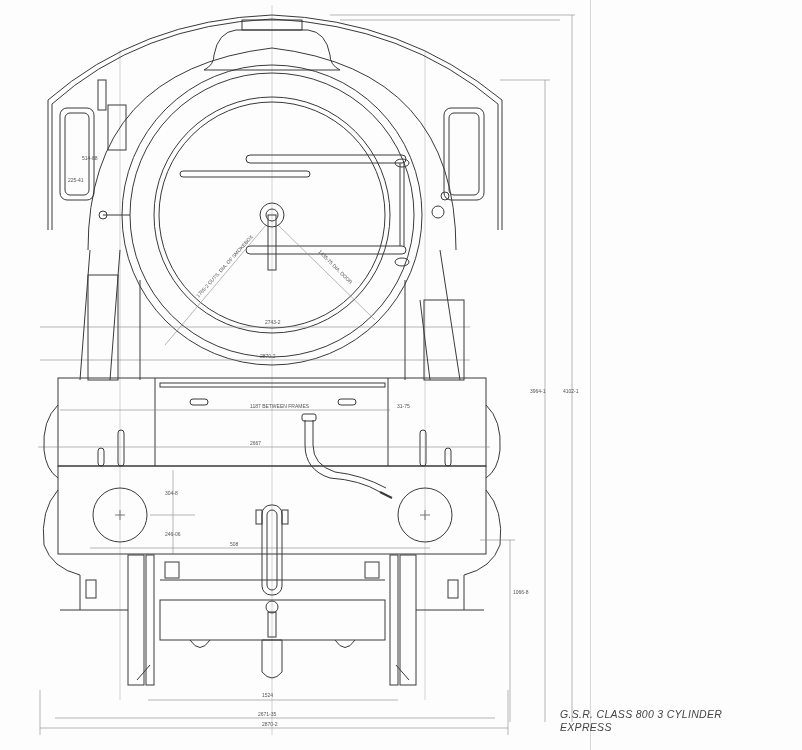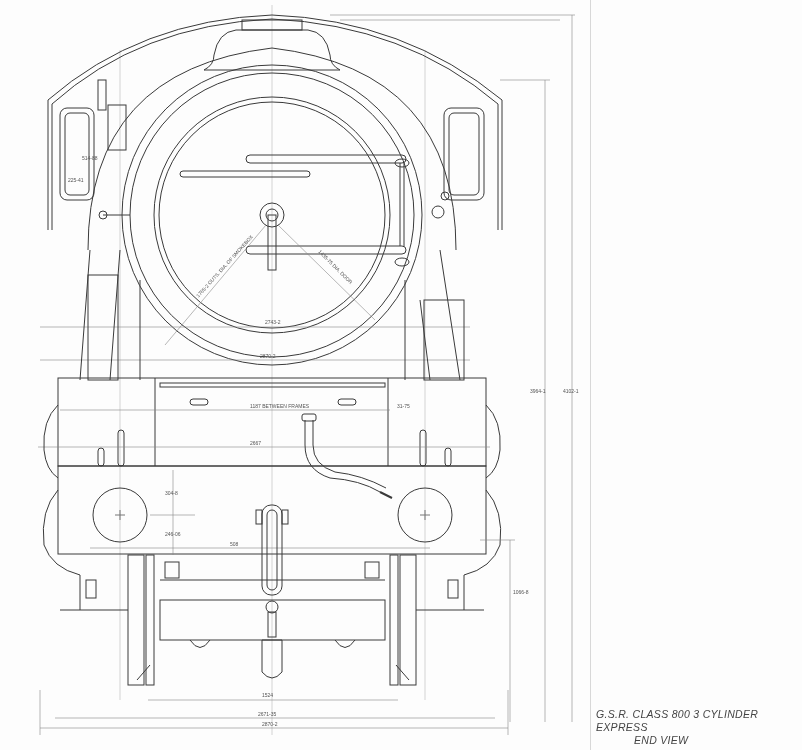--- a/index.html
+++ b/index.html
@@ -1,21 +1,21 @@
 <!DOCTYPE html>
 <html><head>
   <meta charset="utf-8">
   <style>
     html, body { margin:0; padding:0; background:#ffffff; }
     body { width:802px; height:750px; position:relative; overflow:hidden; font-family:"Liberation Sans", sans-serif; }
     .sheet { position:absolute; left:0; top:0; width:802px; height:750px; background:#fdfdfd; }
     .border-line { position:absolute; left:590px; top:0; width:1px; height:750px; background:#d8d8d8; }
     svg.drawing { position:absolute; left:0; top:0; }
     .dim { font-family:"Liberation Sans", sans-serif; font-size:5px; fill:#555; }
-    .title-block { position:absolute; left:596px; top:708px; width:206px; color:#444; font-style:italic; font-size:10.5px; letter-spacing:0.3px; line-height:13px; }
+    .title-block { position:absolute; left:560px; top:708px; width:206px; color:#444; font-style:italic; font-size:10.5px; letter-spacing:0.3px; line-height:13px; }
     .title-block .l2 { padding-left:38px; }
   </style>
 </head>
 <body>
 
 <div class="sheet">
   <div class="border-line"></div>
 
   <svg class="drawing" width="802" height="750" viewBox="0 0 802 750" fill="none" stroke="#3a3a3a" stroke-width="1">
 
@@ -195,15 +195,14 @@
       <line x1="40" y1="690" x2="40" y2="735"></line>
       <line x1="508" y1="690" x2="508" y2="735"></line>
     </g>
     <text class="dim" x="262" y="697" stroke="none">1524</text>
     <text class="dim" x="258" y="716" stroke="none">2671-35</text>
     <text class="dim" x="262" y="726" stroke="none">2870-2</text>
   </svg>
 
   <div class="title-block">
     <div>G.S.R. CLASS 800   3 CYLINDER EXPRESS</div>
-    <div class="l2">END VIEW</div>
   </div>
 </div>
 
 </body></html>

